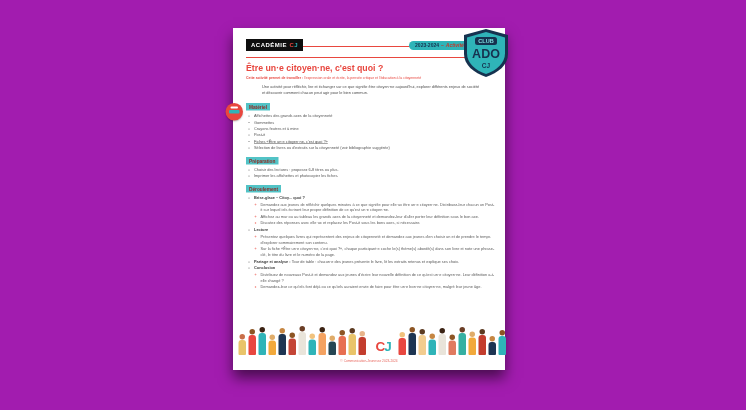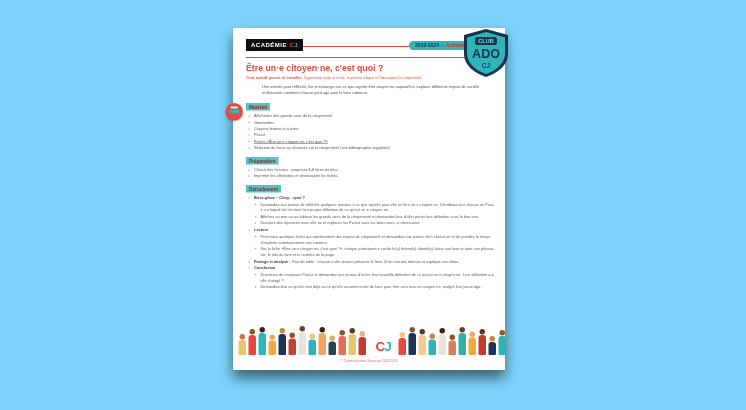--- a/index.html
+++ b/index.html
@@ -1,18 +1,18 @@
 <!DOCTYPE html>
 <html><head>
 <meta charset="utf-8">
 <style>
   html,body{margin:0;padding:0;background:#383838;}
   *{box-sizing:border-box;}
   body{font-family:"Liberation Sans", sans-serif;}
-  .stage{position:relative;width:746px;height:410px;background:#7dd3fc;overflow:hidden;}
+  .stage{position:relative;width:746px;height:410px;background:#a21caf;overflow:hidden;}
 
   
   .sheet-wrap{position:absolute;left:233px;top:28px;width:272px;height:342px;}
   .sheet{width:544px;height:684px;transform:scale(.5);transform-origin:0 0;background:#ffffff;
          box-shadow:0 16px 26px rgba(0,0,0,.55);position:relative;}
 
   
   .academy-badge{position:absolute;left:26px;top:22px;background:#0e0e0e;color:#fff;
                  font-size:12px;font-weight:bold;letter-spacing:1px;padding:5px 10px;display:flex;gap:5px;align-items:center;z-index:3;}
   .logo-c{color:#e8473f;font-weight:900;}

